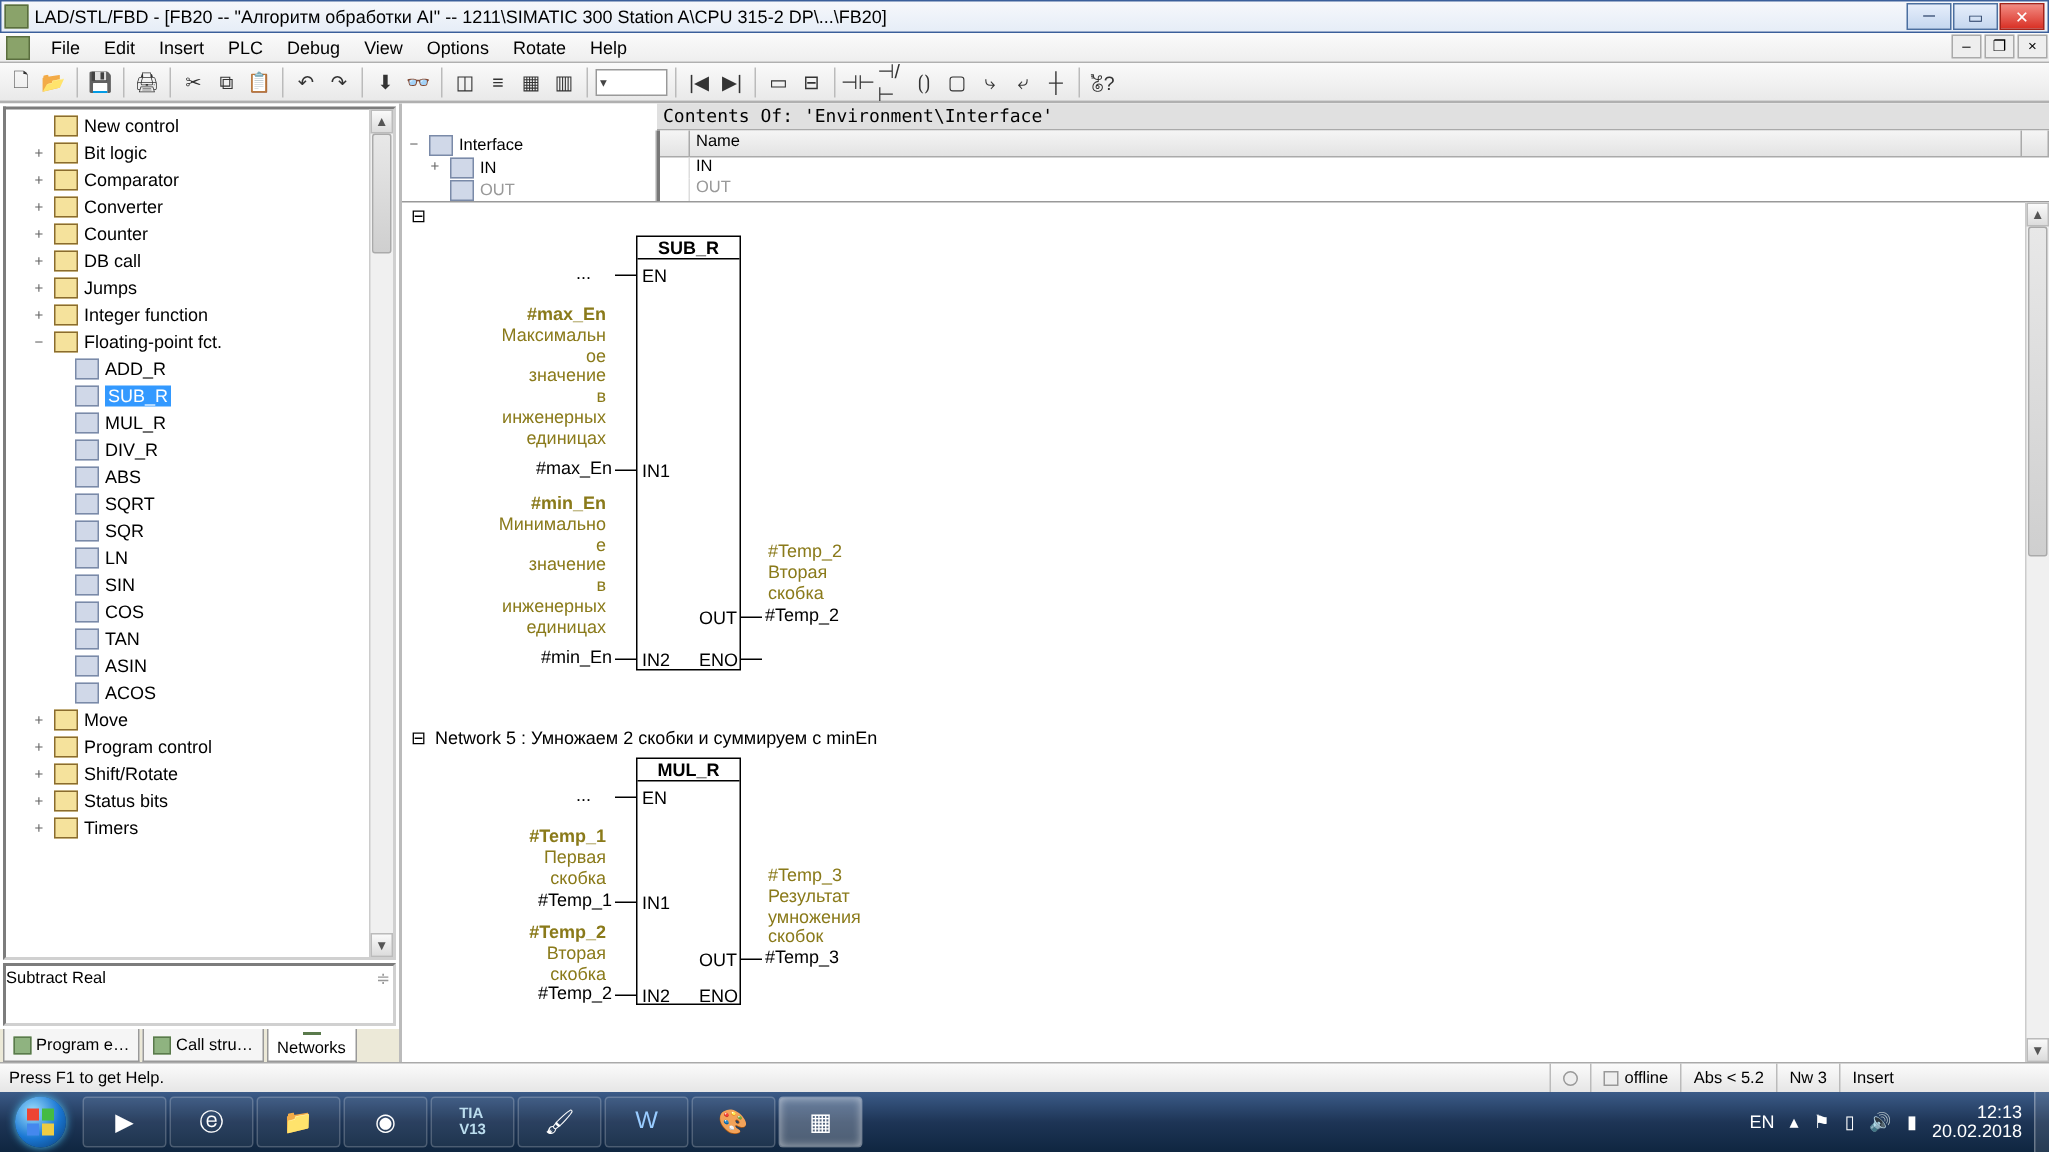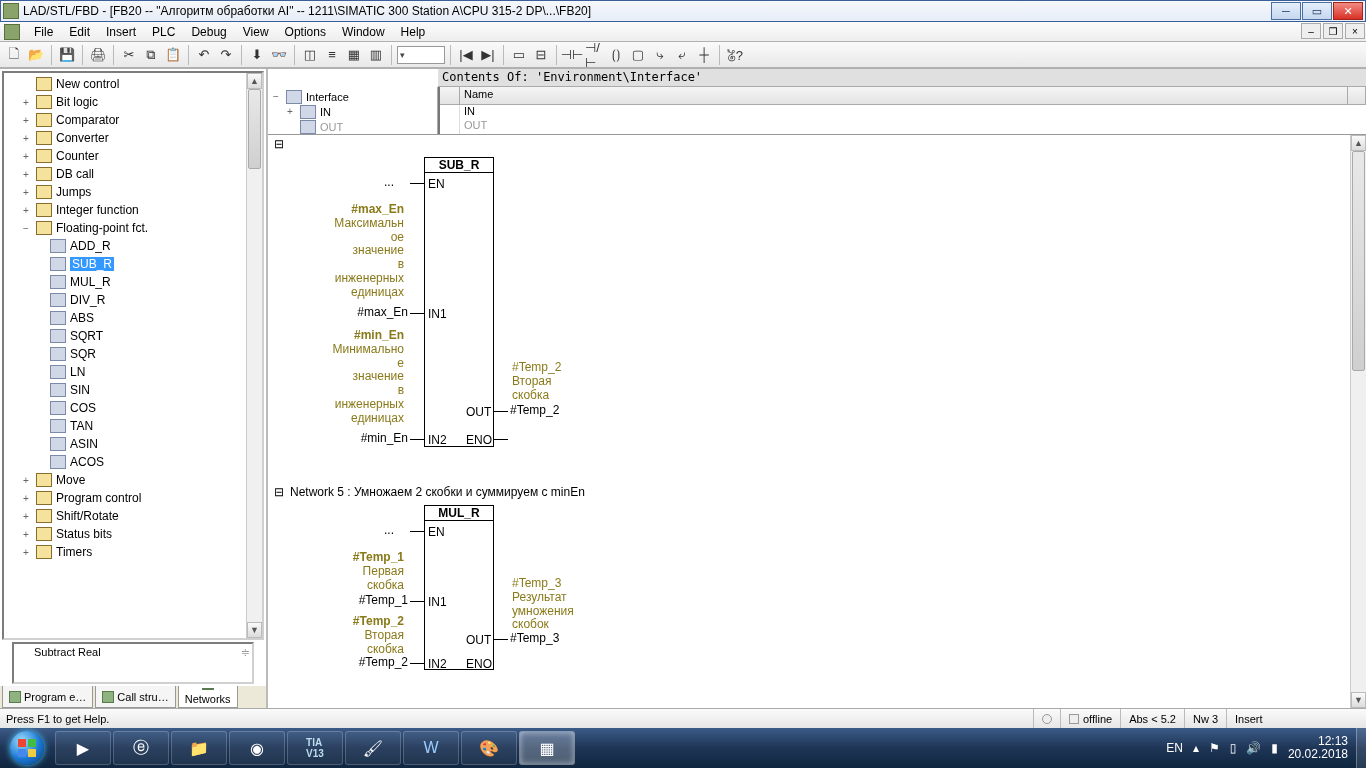--- a/index.html
+++ b/index.html
@@ -34,21 +34,21 @@
 .left { width:268px; display:flex; flex-direction:column; border-right:2px solid #bbb; background:#fff; }
 .tree { flex:1; overflow:auto; border:2px inset #d0d0d0; margin:2px; padding:2px; font-size:12px; position:relative; }
 .node { display:flex; align-items:center; height:18px; white-space:nowrap; }
 .node .exp { width:12px; text-align:center; color:#666; font-size:10px; user-select:none; }
 .node .nicon { width:16px; height:14px; margin:0 4px; display:inline-block; background:#c6a85c; border:1px solid #8a6c2e; }
 .node .nicon.fld { background:#f5e29c; }
 .node .nicon.fb { background:#d0d8e8; border-color:#7a8aa8; }
 .node.sel .lbl { background:#3399ff; color:#fff; padding:0 2px; }
 .ind1 { padding-left:14px; }
 .ind2 { padding-left:28px; }
-.desc-box { border-top:1px solid #ccc; padding:2px 20px; font-size:11px; color:#000; height:42px; position:relative; background:#fff; border:2px inset #d0d0d0; margin:0 12px 2px; }
+.desc-box { border-top:1px solid #ccc; padding:2px 0; font-size:11px; color:#000; height:42px; position:relative; background:#fff; border:2px inset #d0d0d0; margin:0 2px 2px; }
 .desc-box .sc { position:absolute; right:2px; top:2px; color:#999; }
 .lefttabs { height:22px; display:flex; gap:2px; padding:0 2px; background:#ece9d8; }
 .lefttab { border:1px solid #999; border-top:none; background:#f5f5f5; font-size:11px; padding:2px 6px; display:flex; align-items:center; gap:3px; }
 .lefttab .lticon { width:12px; height:12px; background:#8fb380; border:1px solid #5a7a4c; }
 .lefttab.act { background:#fff;flex-direction:column; }
 
 
 .right { flex:1; display:flex; flex-direction:column; min-width:0; background:#fff; }
 .env-header { height:18px; background:#e0e0e0; border-bottom:1px solid #aaa; font:12px Consolas,monospace; padding:1px 4px; margin-left:170px; }
 .iface-row { display:flex; height:48px; border-bottom:1px solid #999; }
@@ -123,21 +123,21 @@
 
 <div class="menubar">
   <span class="sys"></span>
   <div class="item">File</div>
   <div class="item">Edit</div>
   <div class="item">Insert</div>
   <div class="item">PLC</div>
   <div class="item">Debug</div>
   <div class="item">View</div>
   <div class="item">Options</div>
-  <div class="item">Window</div>
+  <div class="item">Rotate</div>
   <div class="item">Help</div>
   <div class="mdi">
     <div class="mbtn">–</div>
     <div class="mbtn">❐</div>
     <div class="mbtn">×</div>
   </div>
 </div>
 
 <div class="toolbar">
   <div class="tbtn">🗋</div>

